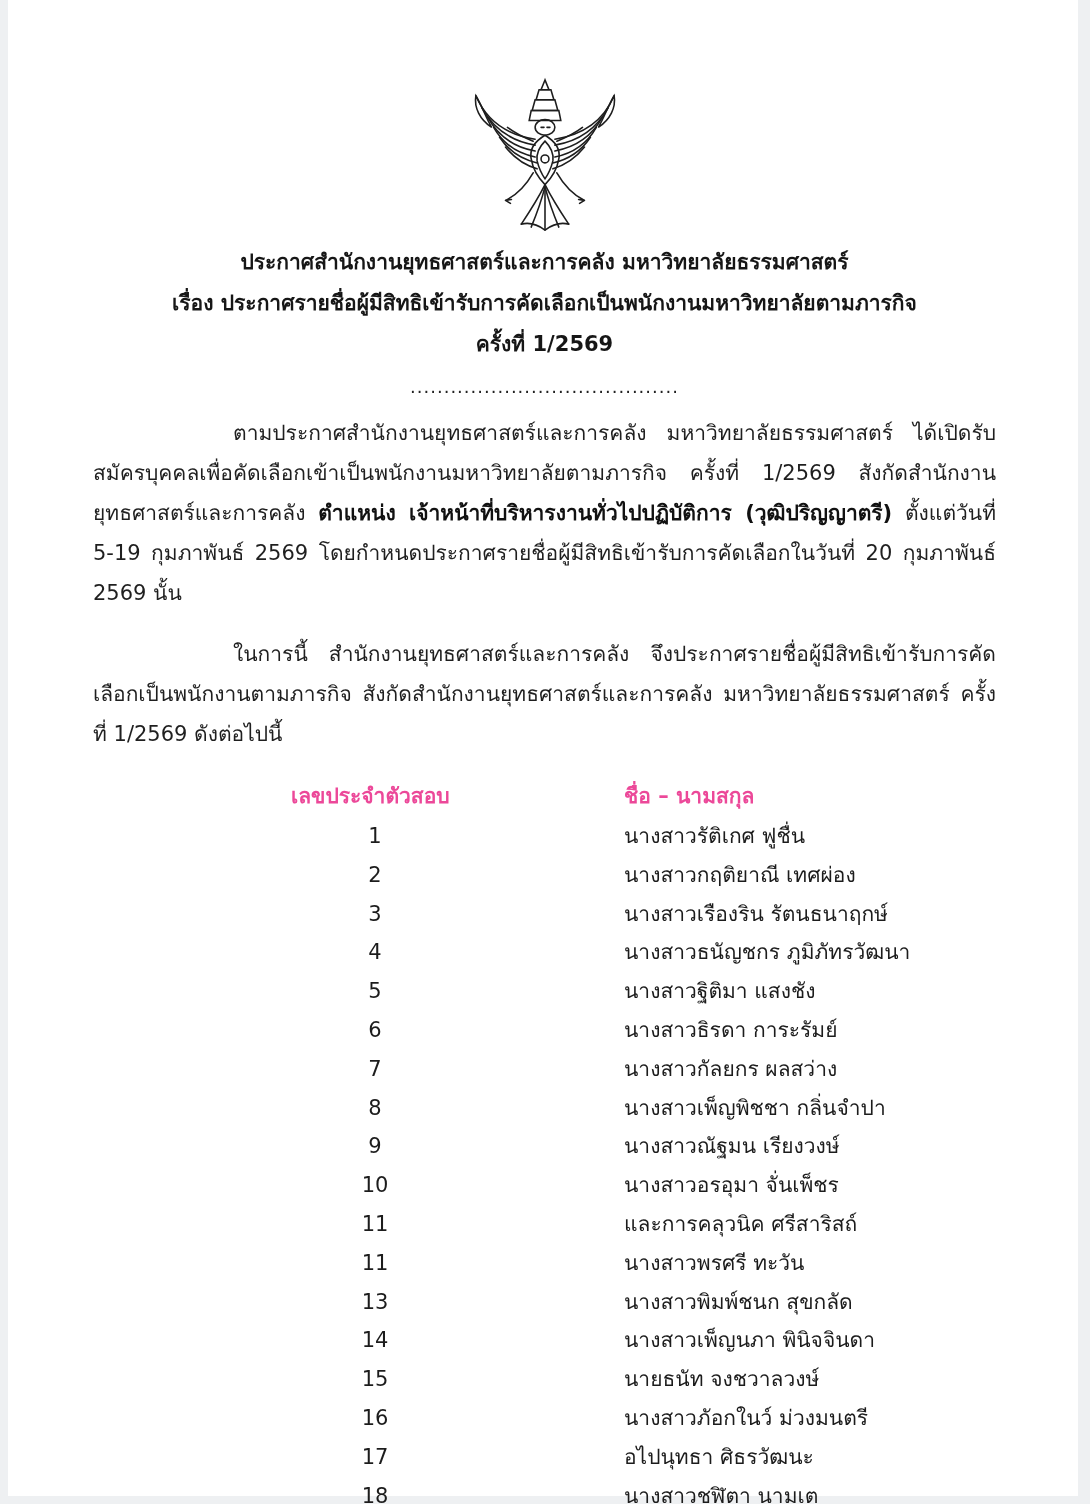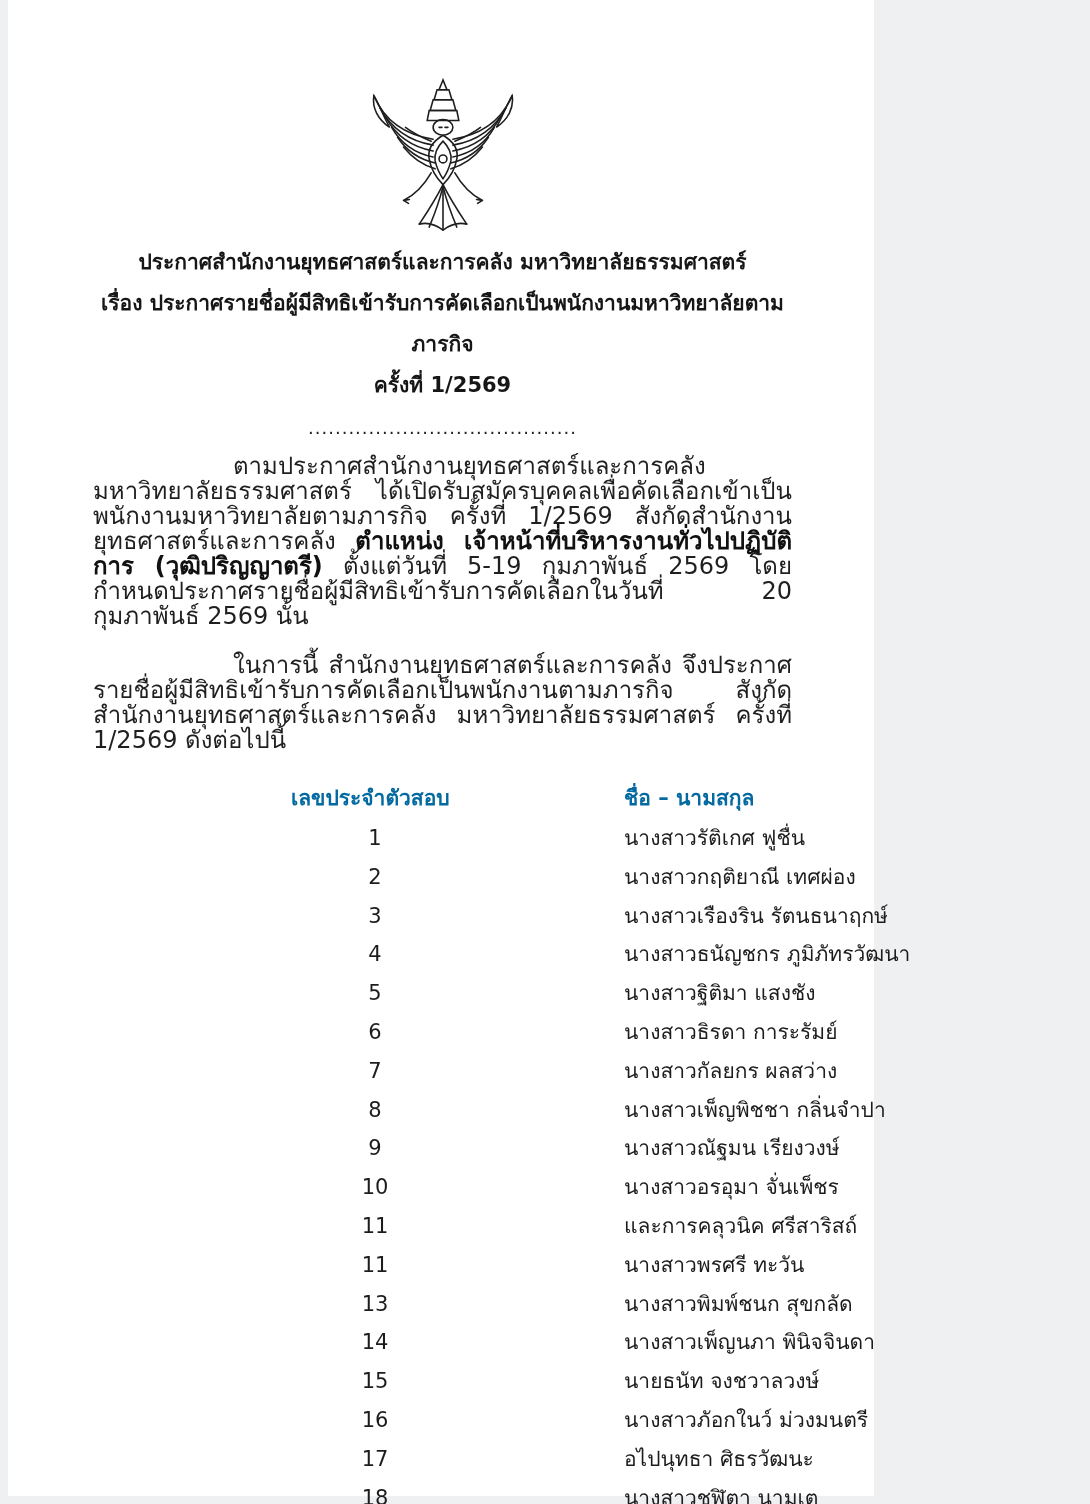--- a/index.html
+++ b/index.html
@@ -5,21 +5,21 @@
   html,body{margin:0;padding:0;}
   body{
     width:1090px;height:1504px;
     background:#eef0f2;
     font-family:"DejaVu Sans","Liberation Sans",sans-serif;
     color:#1c1c1c;
     overflow:hidden;
   }
   .page{
     position:absolute;left:8px;top:0;
-    width:866px;height:1496px;
+    width:1070px;height:1496px;
     background:#ffffff;
     box-sizing:border-box;
   }
   .content{
     padding:0 82px 0 85px;
   }
   .emblem-wrap{
     margin-top:76px;
     text-align:center;
     height:160px;
@@ -35,22 +35,22 @@
   }
   .divider{
     text-align:center;
     font-size:18px;
     letter-spacing:1px;
     line-height:40px;
     margin-top:2px;
     color:#222;
   }
   .para{
-    font-size:24px;
-    line-height:25px;
+    font-size:21px;
+    line-height:40px;
     text-align:justify;
     text-indent:140px;
     color:#1f1f1f;
   }
   .para1{margin-top:6px;}
   .para2{margin-top:2px;}
   .bold{font-weight:bold;color:#111;}
   .listing{
     margin-top:16px;
     font-size:21px;
@@ -63,21 +63,21 @@
     width:168px;
     margin-left:198px;
     text-align:center;
     flex:0 0 auto;
   }
   .lrow .c-name{
     margin-left:165px;
     flex:0 0 auto;
     text-align:left;
   }
-  .lrow.header{font-weight:bold;color:#0369a1;line-height:42px;}
+  .lrow.header{font-weight:bold;color:#ec4899;line-height:42px;}
   .lrow.header .c-num{text-align:left;}
 </style>
 </head>
 <body>
 
 <div class="page">
   <div class="content">
 
     <div class="emblem-wrap">
       

